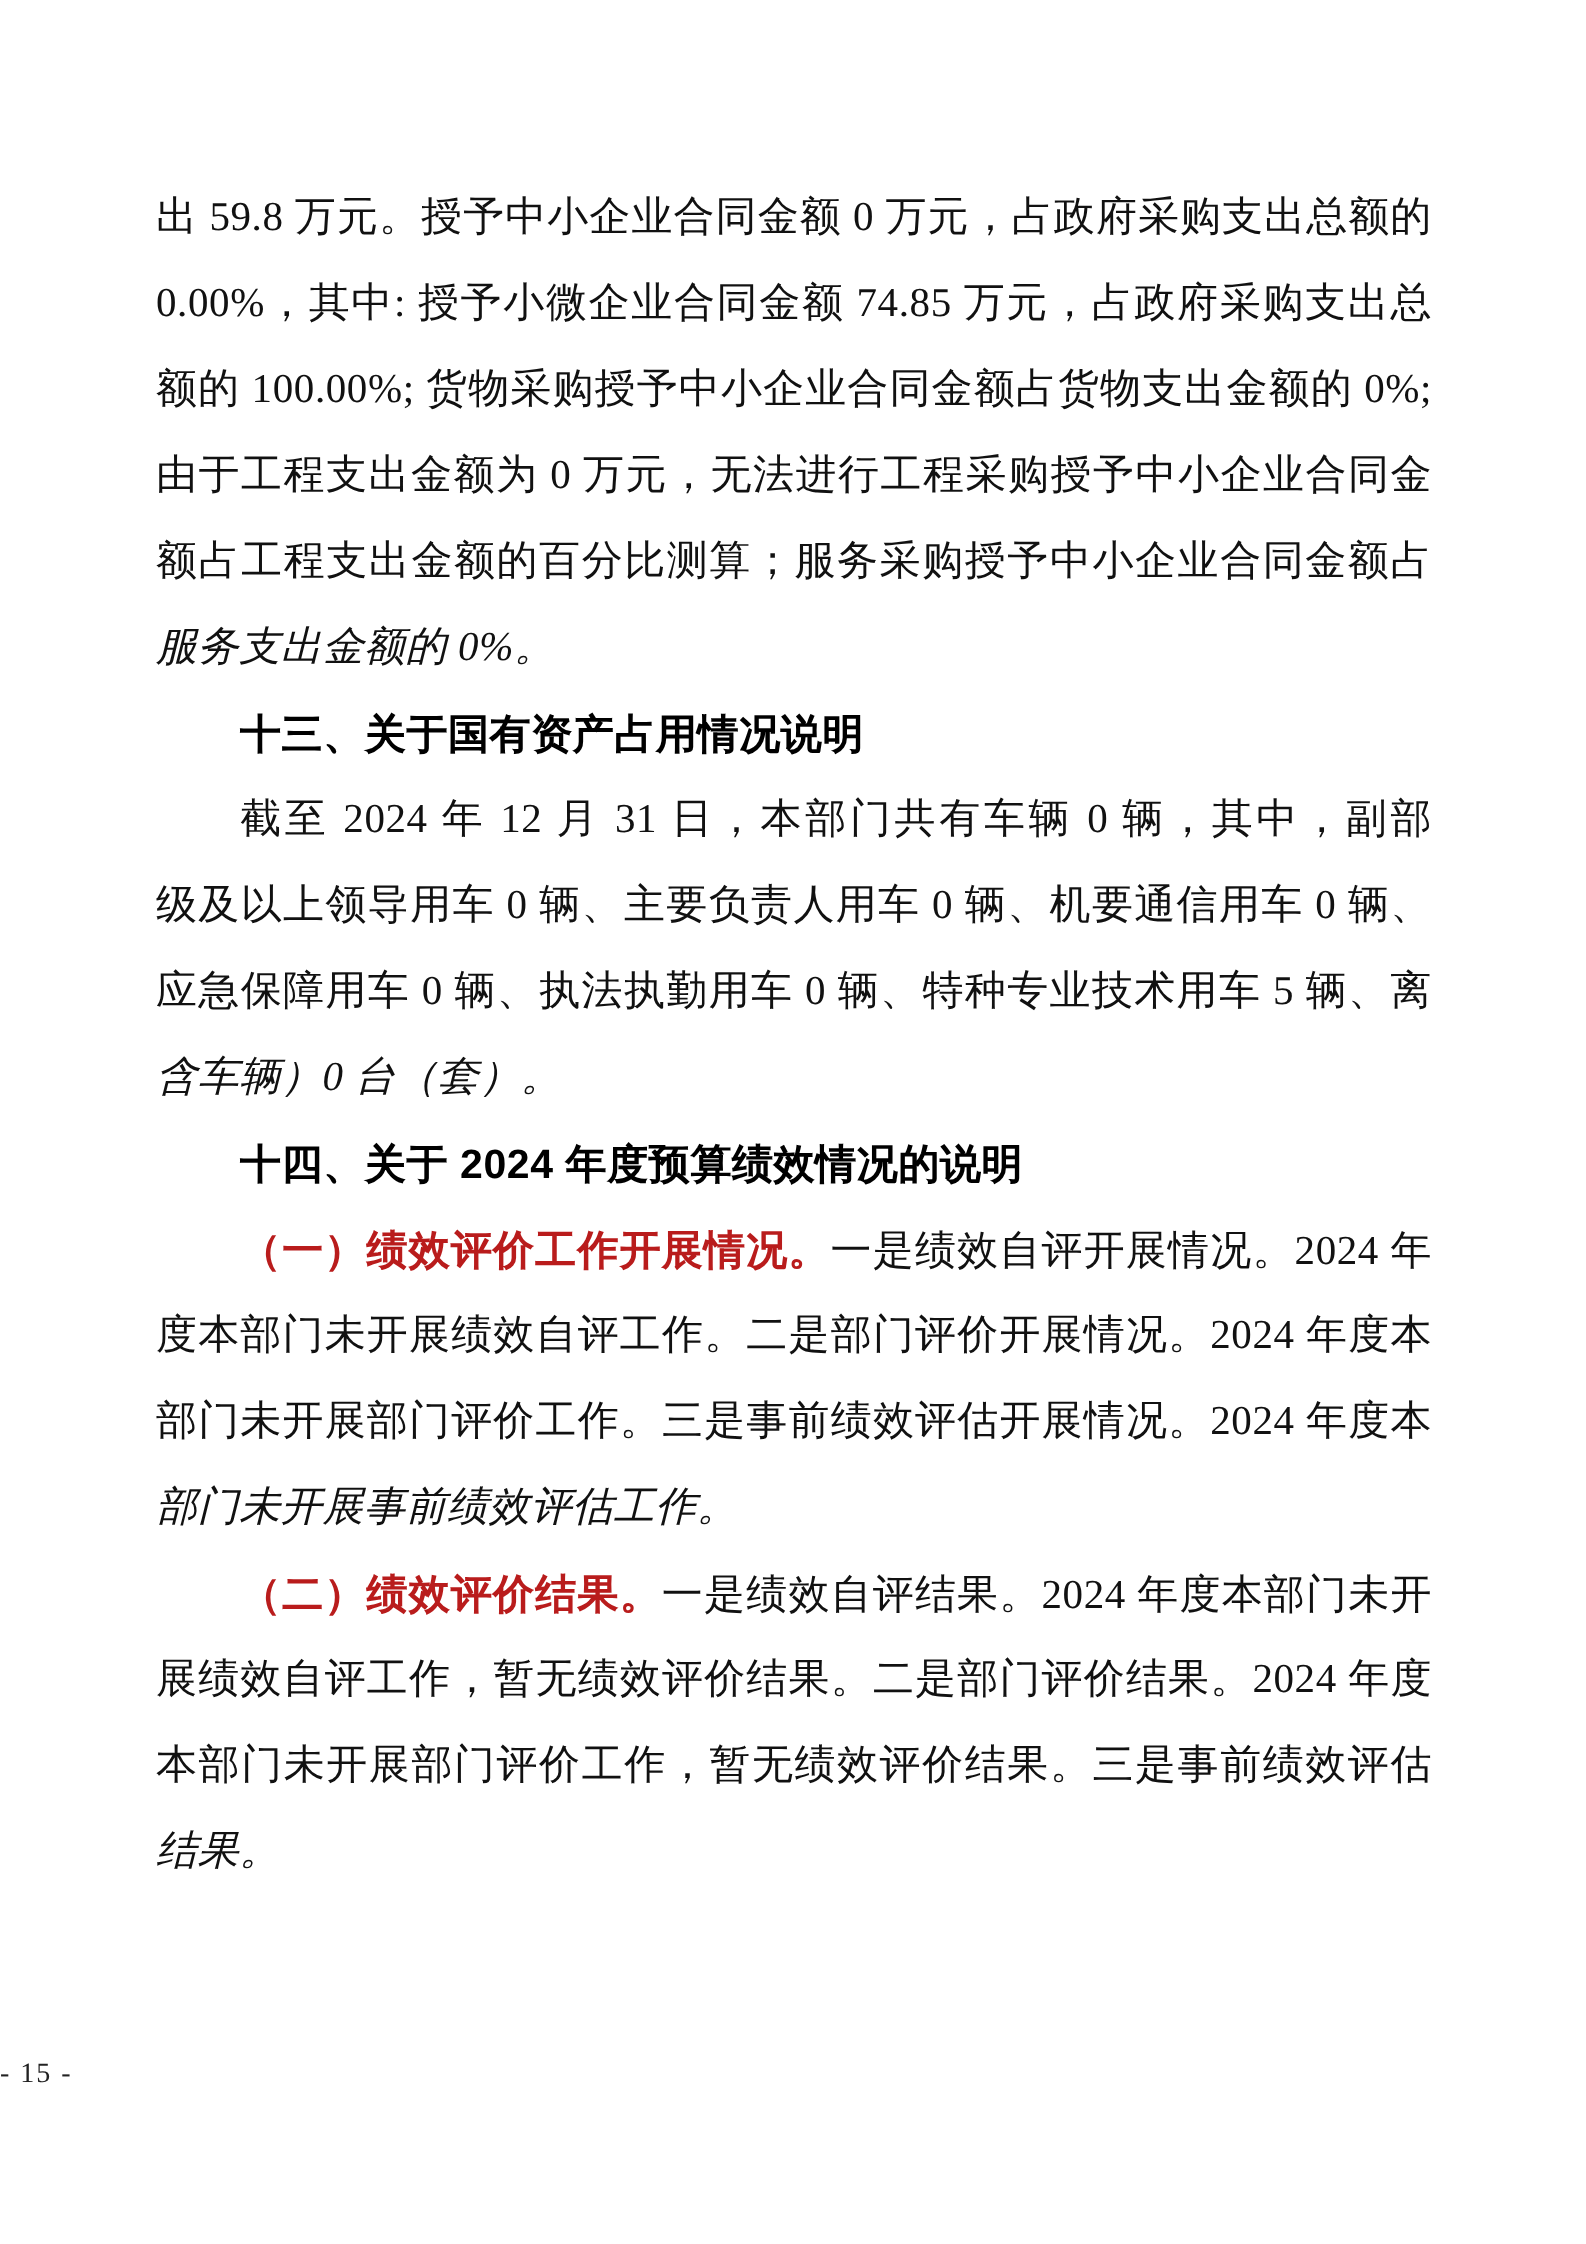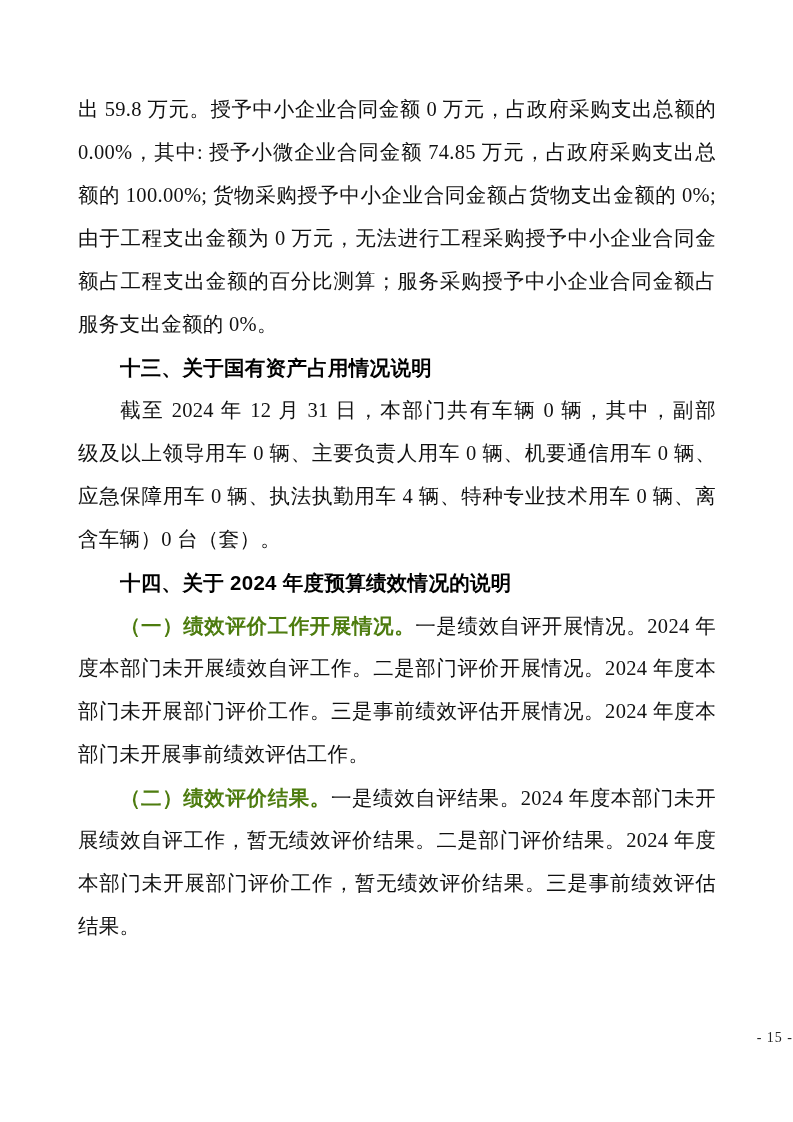--- a/index.html
+++ b/index.html
@@ -8,32 +8,32 @@
     font-family:"Liberation Serif","DejaVu Serif",serif;color:#111;
     overflow:hidden;
   }
   .page{position:absolute;inset:0;background:#fff;}
   .content{position:absolute;left:78px;top:88px;width:638px;}
   .line{
     font-size:20.5px;line-height:43px;height:43px;overflow:hidden;
     letter-spacing:0.3px;
   }
   .j{text-align:justify;text-align-last:justify;}
-  .last{text-align:left;text-align-last:left;}
+  .last{text-align:left;text-align-last:left;font-style:italic;}
   .indent{padding-left:42px;}
   .heading{
     font-family:"Liberation Sans","DejaVu Sans",sans-serif;
     font-weight:bold;text-align:right;text-align-last:left;color:#000;
   }
   .lead{
     font-family:"Liberation Sans","DejaVu Sans",sans-serif;
-    font-weight:bold;color:#4d7c0f;
+    font-weight:bold;color:#b91c1c;
   }
   .footer{
-    position:absolute;top:1030px;left:0;width:793px;text-align:right;
+    position:absolute;top:1030px;left:0;width:793px;text-align:left;
     font-size:14px;color:#222;letter-spacing:1px;
     font-family:"Liberation Serif","DejaVu Serif",serif;
   }
 </style>
 </head>
 <body>
 
 <div class="page">
   <div class="content">
 
@@ -41,21 +41,21 @@
     <div class="line j">0.00%，其中: 授予小微企业合同金额 74.85 万元，占政府采购支出总</div>
     <div class="line j">额的 100.00%; 货物采购授予中小企业合同金额占货物支出金额的 0%;</div>
     <div class="line j">由于工程支出金额为 0 万元，无法进行工程采购授予中小企业合同金</div>
     <div class="line j">额占工程支出金额的百分比测算；服务采购授予中小企业合同金额占</div>
     <div class="line last">服务支出金额的 0%。</div>
 
     <div class="line heading indent">十三、关于国有资产占用情况说明</div>
 
     <div class="line j indent">截至 2024 年 12 月 31 日，本部门共有车辆 0 辆，其中，副部（省）</div>
     <div class="line j">级及以上领导用车 0 辆、主要负责人用车 0 辆、机要通信用车 0 辆、</div>
-    <div class="line j">应急保障用车 0 辆、执法执勤用车 4 辆、特种专业技术用车 0 辆、离</div>
+    <div class="line j">应急保障用车 0 辆、执法执勤用车 0 辆、特种专业技术用车 5 辆、离</div>
     <div class="line last">含车辆）0 台（套）。</div>
 
     <div class="line heading indent">十四、关于 2024 年度预算绩效情况的说明</div>
 
     <div class="line j indent"><span class="lead">（一）绩效评价工作开展情况。</span><span>一是绩效自评开展情况。2024 年</span></div>
     <div class="line j">度本部门未开展绩效自评工作。二是部门评价开展情况。2024 年度本</div>
     <div class="line j">部门未开展部门评价工作。三是事前绩效评估开展情况。2024 年度本</div>
     <div class="line last">部门未开展事前绩效评估工作。</div>
 
     <div class="line j indent"><span class="lead">（二）绩效评价结果。</span><span>一是绩效自评结果。2024 年度本部门未开</span></div>

